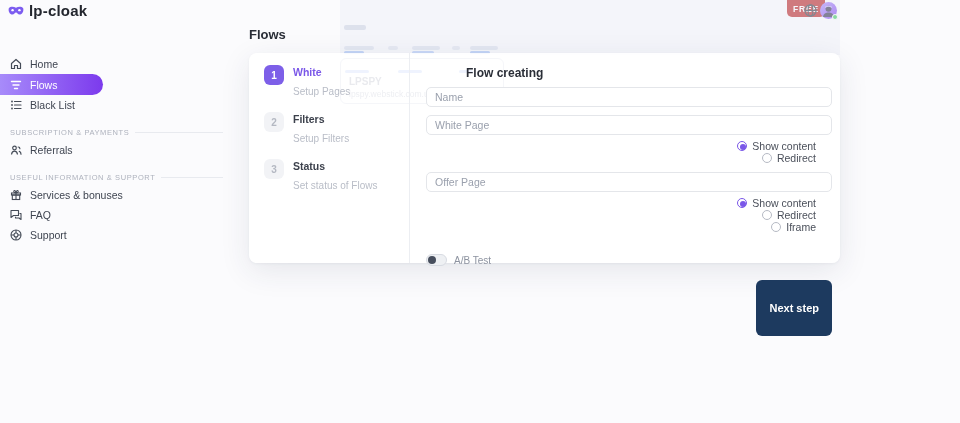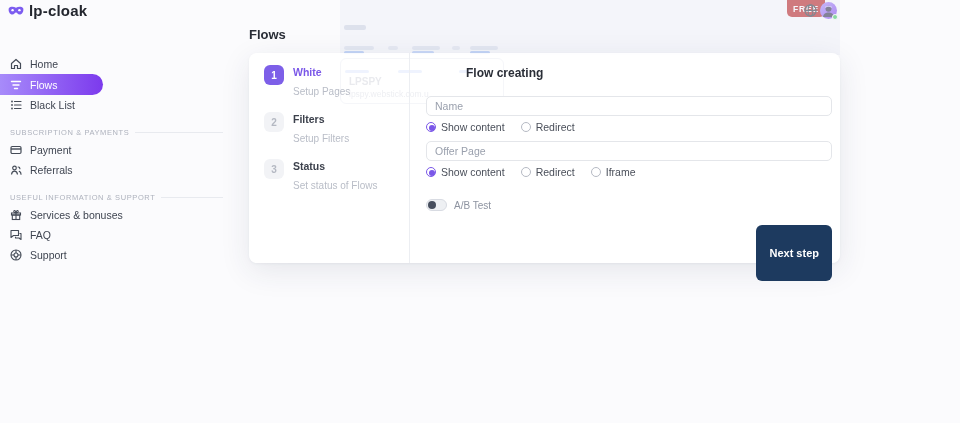--- a/index.html
+++ b/index.html
@@ -80,22 +80,22 @@
 
   .form { flex:1; padding:13px 8px 0 16px; }
   .form-title { font-size:12px; font-weight:700; color:#2a2e37;padding-left:40px; }
   .text-input {
     display:block; width:100%; height:20px; margin-top:8px;
     border:1px solid #e4e6ea; border-radius:5px; background:#fff;
     font-family:"Liberation Sans", sans-serif; font-size:10.5px; color:#3a3f4a;
     padding:0 8px; outline:none;
   }
   .text-input::placeholder { color:#9aa0ad; }
-  .text-input.first { margin-top:16px; }
-  .radio-row { display:flex; align-items:flex-end; margin-top:5px; }
+  .text-input.first { margin-top:7px; }
+  .radio-row { display:flex; align-items:flex-end; margin-top:5px;flex-direction:column; }
   .radio-opt { display:flex; align-items:center; margin-right:16px; cursor:pointer; }
   .radio-circle {
     width:10px; height:10px; border-radius:50%; border:1px solid #b6bac4;
     background:#fff; position:relative; flex:0 0 auto;
   }
   .radio-opt.selected .radio-circle { border-color:#7a57e8; }
   .radio-opt.selected .radio-circle::after {
     content:""; position:absolute; left:2px; top:2px; width:6px; height:6px;
     border-radius:50%; background:#7a57e8;
   }
@@ -169,27 +169,20 @@
           <circle cx="2" cy="6" r="0.9" fill="#444b57"></circle>
           <circle cx="2" cy="9.5" r="0.9" fill="#444b57"></circle>
         <path d="M4.5 2.5 H11 M4.5 6 H11 M4.5 9.5 H11" stroke="#444b57" stroke-width="1.2" stroke-linecap="round"></path>
       </svg>
       <span>Black List</span>
     </div>
 
     <div class="side-header">
       <span>SUBSCRIPTION &amp; PAYMENTS</span>
       <span class="rule"></span>
-    </div>
-    <div class="side-item">
-      <svg width="12" height="12" viewBox="0 0 12 12">
-        <rect x="1" y="2.5" width="10" height="7" rx="1.2" fill="none" stroke="#444b57" stroke-width="1.2"></rect>
-        <line x1="1" y1="5" x2="11" y2="5" stroke="#444b57" stroke-width="1.4"></line>
-      </svg>
-      <span>Payment</span>
     </div>
     <div class="side-item">
       <svg width="12" height="12" viewBox="0 0 12 12">
         <circle cx="4.5" cy="4" r="1.8" fill="none" stroke="#444b57" stroke-width="1.2"></circle>
         <path d="M1.5 10.5 C1.8 8 3 7.2 4.5 7.2 C6 7.2 7.2 8 7.5 10.5" fill="none" stroke="#444b57" stroke-width="1.2"></path>
         <path d="M8.2 3 C9.2 3 9.9 3.8 9.9 4.7 M9.3 7.4 C10.4 7.8 11 8.8 11 10.2" fill="none" stroke="#444b57" stroke-width="1.2" stroke-linecap="round"></path>
       </svg>
       <span>Referrals</span>
     </div>
 
@@ -267,20 +260,21 @@
       </div>
     </div>
 
     <div class="v-divider"></div>
 
     <div class="form">
       <div class="form-title">Flow creating</div>
 
       <input class="text-input first" type="text" placeholder="Name" style="">
 
+      <input class="text-input" type="text" placeholder="White Page" style="">
 
       <div class="radio-row">
         <div class="radio-opt selected">
           <span class="radio-circle"></span>
           <span class="radio-label">Show content</span>
         </div>
         <div class="radio-opt">
           <span class="radio-circle"></span>
           <span class="radio-label">Redirect</span>
         </div>

